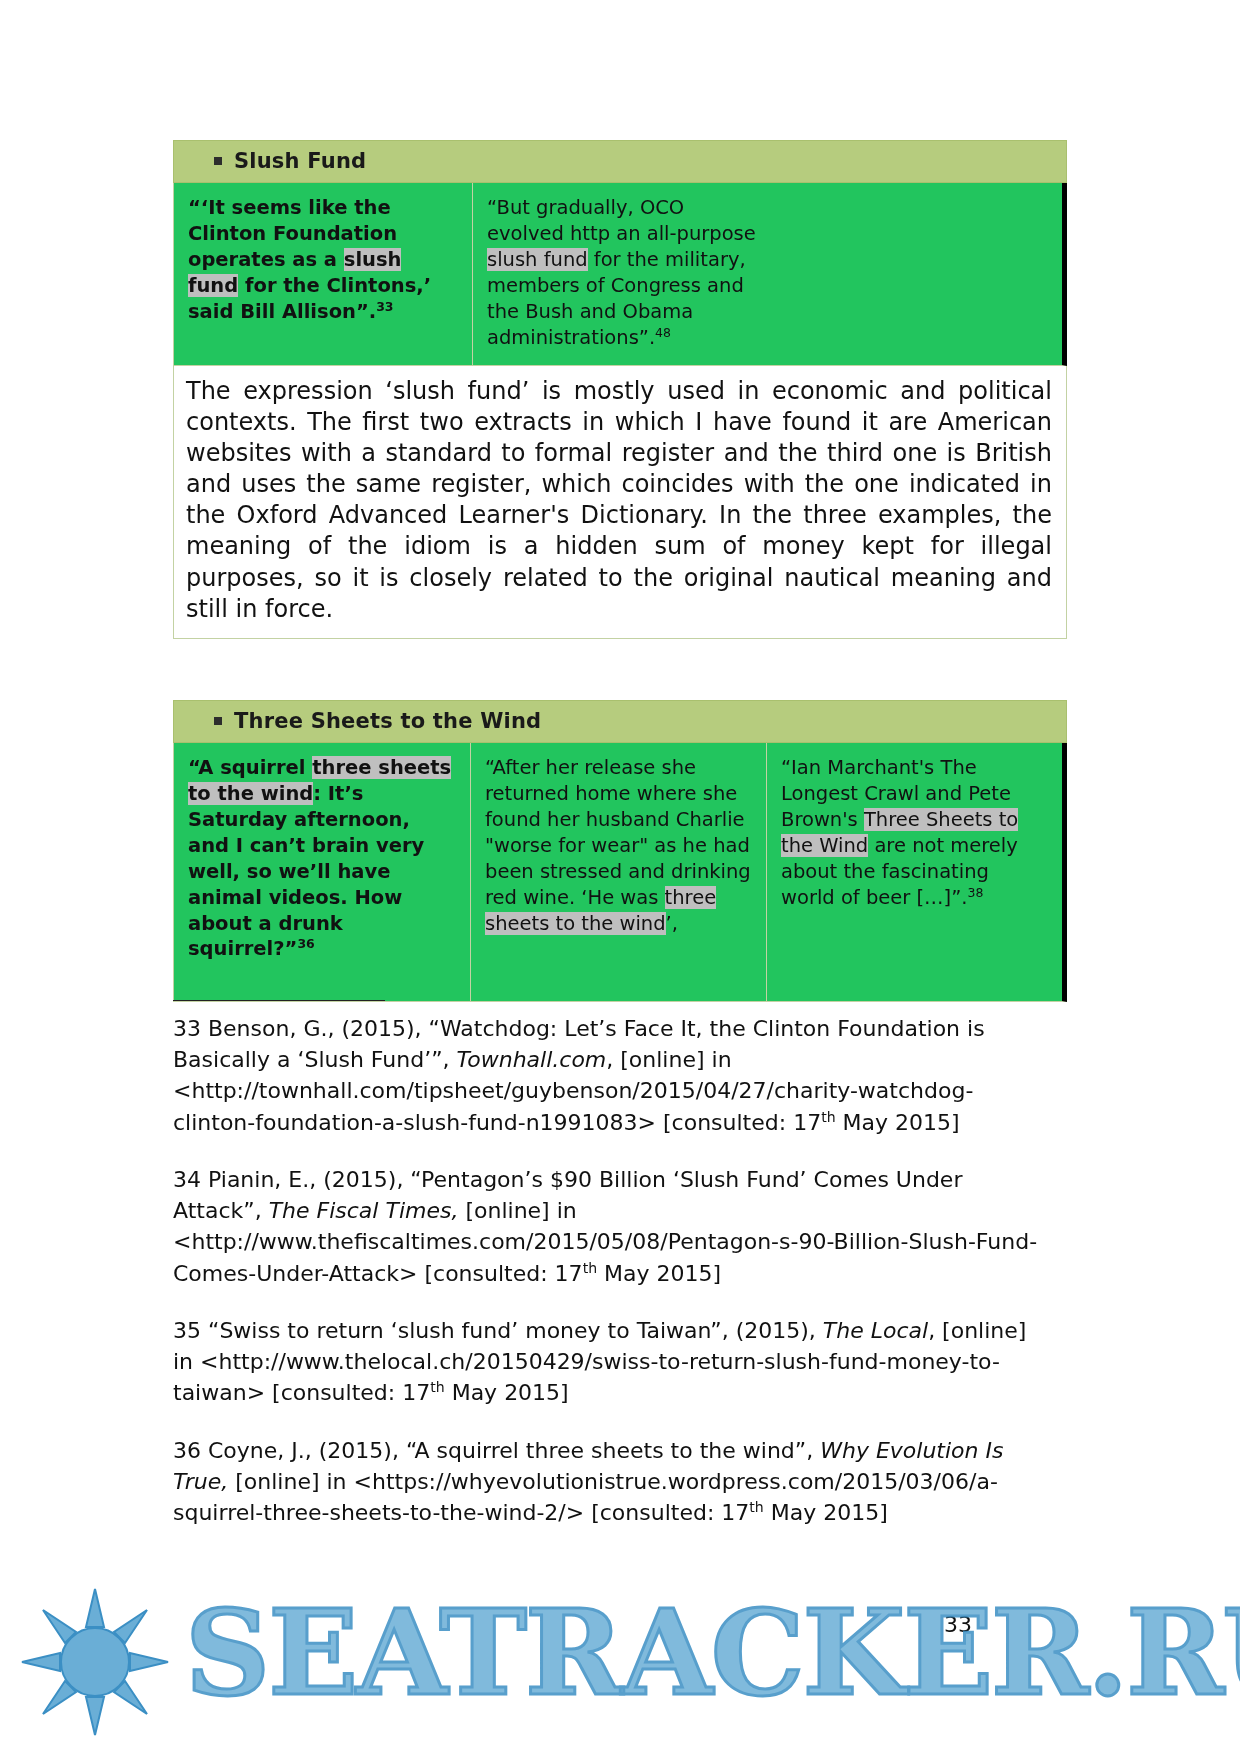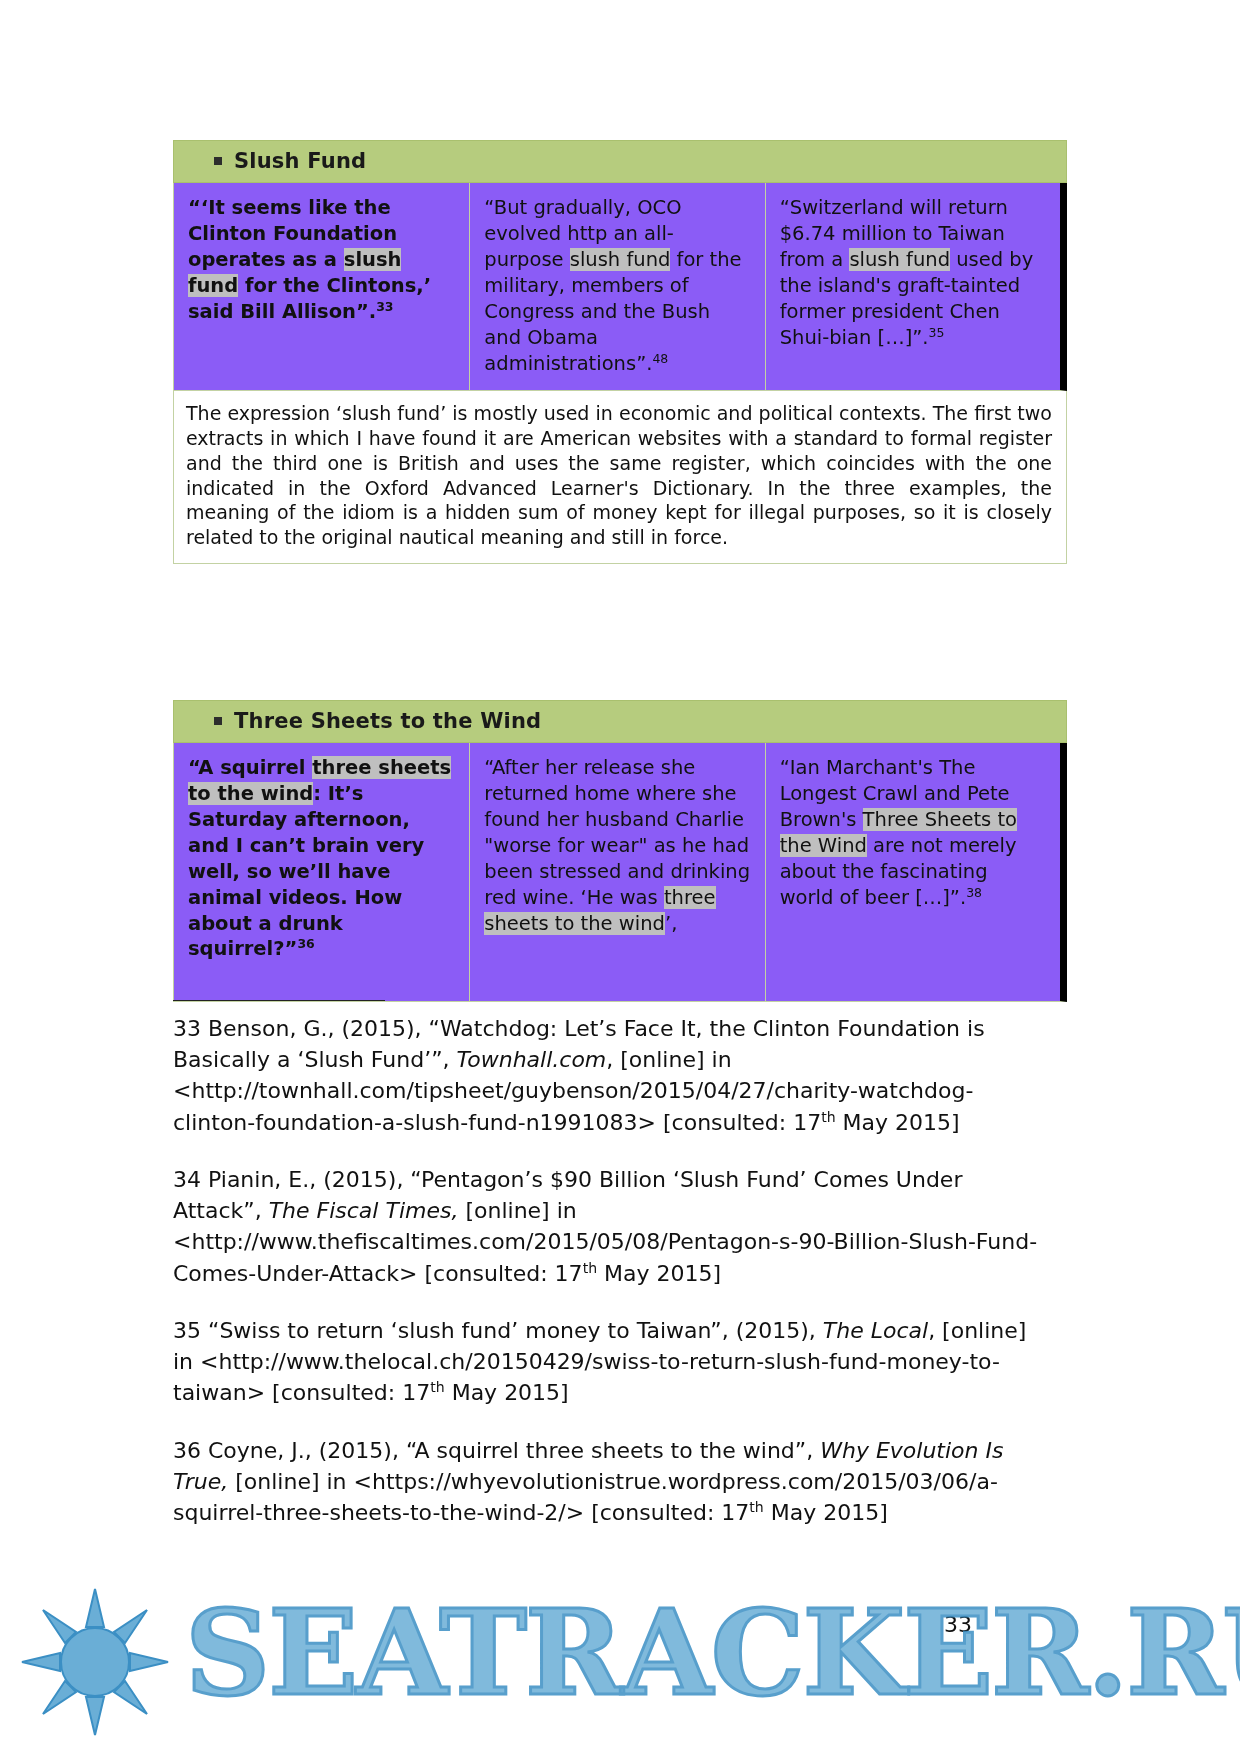--- a/index.html
+++ b/index.html
@@ -40,23 +40,23 @@
   .bullet-sq {
     display: inline-block;
     width: 8px;
     height: 8px;
     background: #2d2d2d;
     margin: 0 12px 2px 30px;
     vertical-align: middle;
   }
   .examples-row {
     display: flex;
-    background: #8b5cf6;
+    background: #22c55e;
     border-left: 1px solid #c3d2a3;
-    border-right: 7px solid #000000;
+    border-right: 5px solid #000000;
     border-bottom: 1px solid #c3d2a3;
   }
   .ex-cell {
     padding: 12px 14px 14px 14px;
     font-size: 19.5px;
     line-height: 1.33;
     box-sizing: border-box;
   }
   .ex-cell.first {
     width: 298px;
@@ -76,21 +76,21 @@
   sup {
     font-size: 0.64em;
     vertical-align: super;
     line-height: 0;
   }
   .commentary {
     border: 1px solid #c3d2a3;
     border-top: none;
     background: #ffffff;
     padding: 10px 14px 13px 12px;
-    font-size: 19px;
+    font-size: 24px;
     line-height: 1.30;
     text-align: justify;
     color: #111;
   }
 
   
   .footnotes {
     position: absolute;
     left: 173px;
     top: 1000px;
@@ -154,21 +154,20 @@
 
 <div class="page">
 
   <div class="idiom-block" style="top:140px;">
     <div class="idiom-header">
       <span class="bullet-sq"></span><span>Slush Fund</span>
     </div>
     <div class="examples-row">
       <div class="ex-cell first" id="s1e0"><span>“‘It seems like the Clinton Foundation operates as a </span><span class="hl">slush fund</span><span> for the Clintons,’ said Bill Allison”.</span><sup>33</sup></div>
       <div class="ex-cell second" id="s1e1"><span>“But gradually, OCO evolved http an all-purpose </span><span class="hl">slush fund</span><span> for the military, members of Congress and the Bush and Obama administrations”.</span><sup>48</sup></div>
-      <div class="ex-cell third" id="s1e2"><span>“Switzerland will return $6.74 million to Taiwan from a </span><span class="hl">slush fund</span><span> used by the island's graft-tainted former president Chen Shui-bian […]”.</span><sup>35</sup></div>
     </div>
     <div class="commentary">The expression ‘slush fund’ is mostly used in economic and political contexts. The first two extracts in which I have found it are American websites with a standard to formal register and the third one is British and uses the same register, which coincides with the one indicated in the Oxford Advanced Learner's Dictionary. In the three examples, the meaning of the idiom is a hidden sum of money kept for illegal purposes, so it is closely related to the original nautical meaning and still in force.</div>
   </div>
 
   <div class="idiom-block" style="top:700px;">
     <div class="idiom-header">
       <span class="bullet-sq"></span><span>Three Sheets to the Wind</span>
     </div>
     <div class="examples-row" style="height:258px; overflow:hidden;">
       <div class="ex-cell first" id="s2e0"><span>“A squirrel </span><span class="hl">three sheets to the wind</span><span>: It’s Saturday afternoon, and I can’t brain very well, so we’ll have animal videos. How about a drunk squirrel?”</span><sup>36</sup></div>

